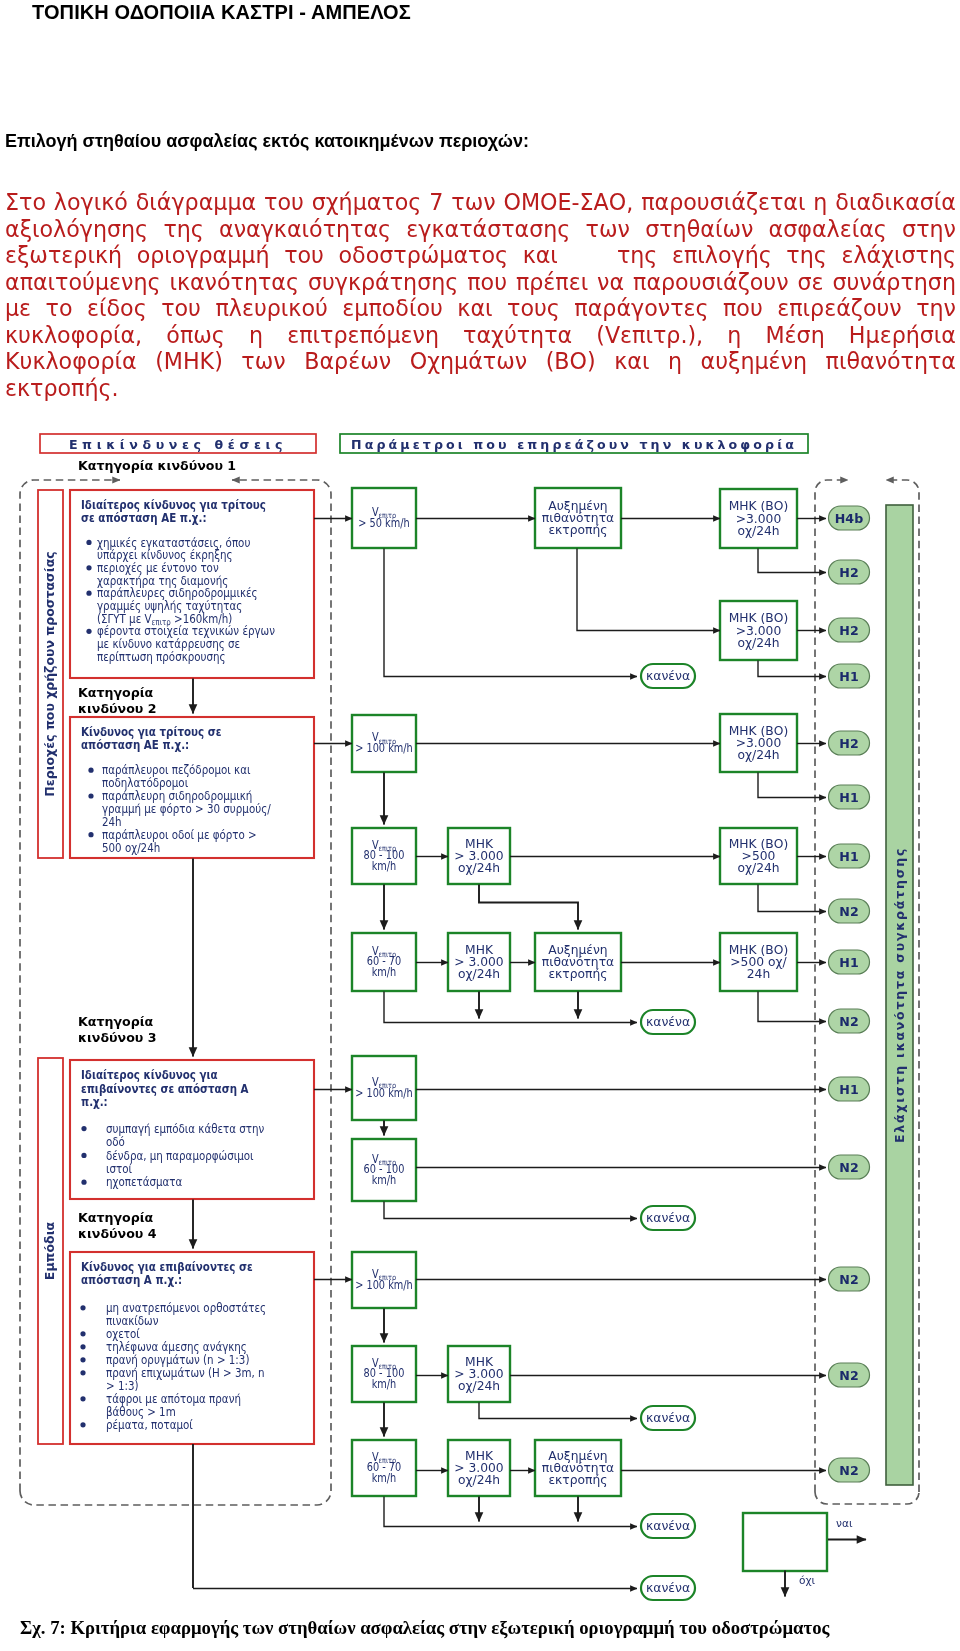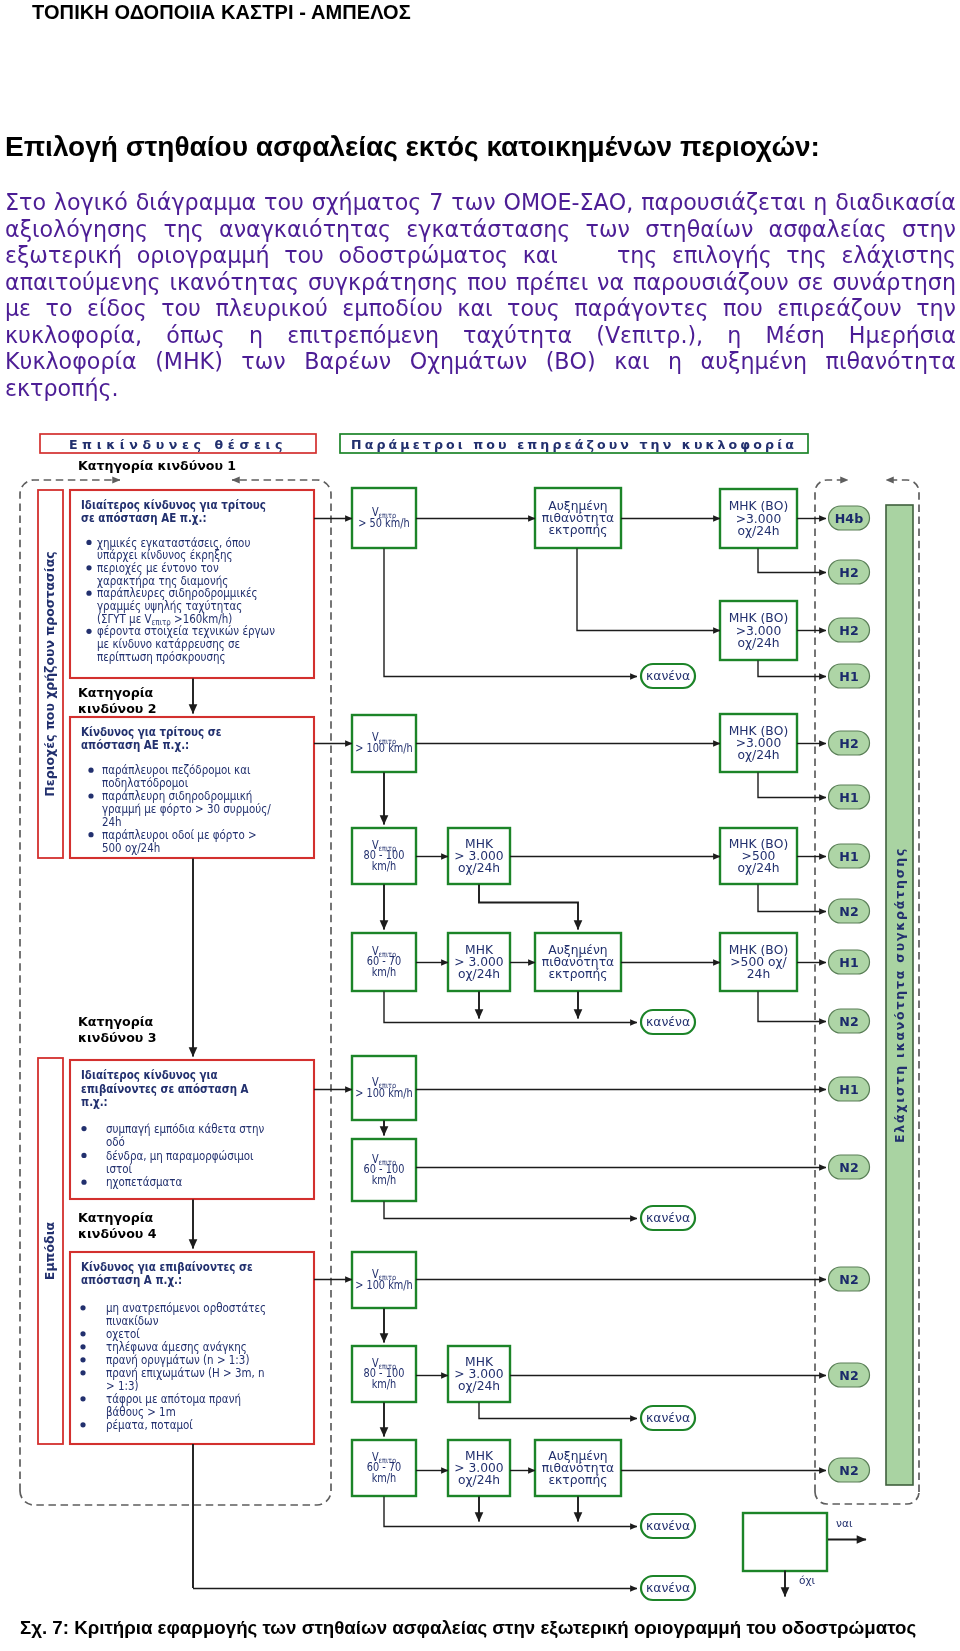--- a/index.html
+++ b/index.html
@@ -4,28 +4,28 @@
 <title>ΤΟΠΙΚΗ ΟΔΟΠΟΙΙΑ ΚΑΣΤΡΙ - ΑΜΠΕΛΟΣ</title>
 <style>
   html,body{margin:0;padding:0;background:#ffffff;}
   body{width:960px;height:1651px;position:relative;overflow:hidden;
        font-family:"DejaVu Sans",sans-serif;color:#000;}
   .abs{position:absolute;}
 
   #running-header{left:5px;top:1px;font-size:20px;font-weight:bold;
        font-family:"Liberation Sans",sans-serif;white-space:nowrap;letter-spacing:0.1px;margin-left:27px;}
 
-  #section-heading{left:5px;top:131px;font-size:28px;font-weight:bold;
+  #section-heading{left:5px;top:131px;font-size:18px;font-weight:bold;
        font-family:"Liberation Sans",sans-serif;white-space:nowrap;}
 
   #body-paragraph{left:5px;top:189px;width:951px;font-size:22.2px;line-height:26.5px;
-       text-align:justify;font-family:"DejaVu Sans",sans-serif;color:#4c1d95;}
+       text-align:justify;font-family:"DejaVu Sans",sans-serif;color:#b91c1c;}
 
   #figure-caption{left:20px;top:1617px;font-size:18.7px;font-weight:bold;
-       font-family:Liberation Sans, sans-serif;white-space:nowrap;}
+       font-family:Liberation Serif, serif;white-space:nowrap;}
 
   #figure{left:0;top:0;width:960px;height:1651px;pointer-events:none;}
   #figure svg{display:block;}
 </style>
 </head>
 <body>
 
 <div class="abs" id="running-header">ΤΟΠΙΚΗ ΟΔΟΠΟΙΙΑ ΚΑΣΤΡΙ - ΑΜΠΕΛΟΣ</div>
 <div class="abs" id="section-heading">Επιλογή στηθαίου ασφαλείας εκτός κατοικημένων περιοχών:</div>
 <div class="abs" id="body-paragraph">Στο λογικό διάγραμμα του σχήματος 7 των ΟΜΟΕ-ΣΑΟ, παρουσιάζεται η διαδικασία αξιολόγησης της αναγκαιότητας εγκατάστασης των στηθαίων ασφαλείας στην εξωτερική οριογραμμή του οδοστρώματος και   της επιλογής της ελάχιστης απαιτούμενης ικανότητας συγκράτησης που πρέπει να παρουσιάζουν σε συνάρτηση με το είδος του πλευρικού εμποδίου και τους παράγοντες που επιρεάζουν την κυκλοφορία, όπως η επιτρεπόμενη ταχύτητα (Vεπιτρ.), η Μέση Ημερήσια Κυκλοφορία (ΜΗΚ) των Βαρέων Οχημάτων (ΒΟ) και η αυξημένη πιθανότητα εκτροπής.</div>

